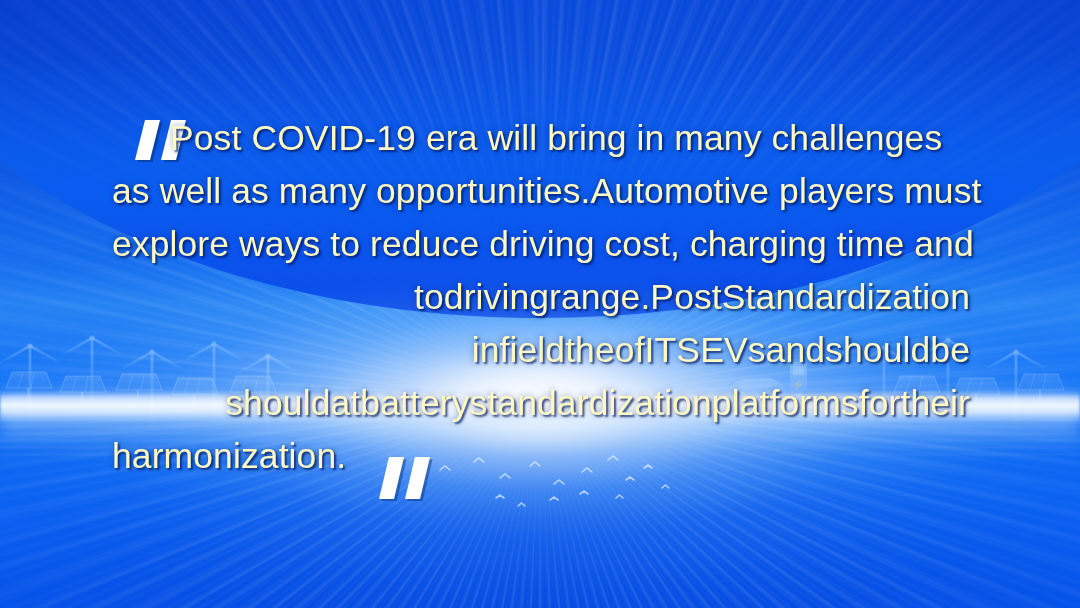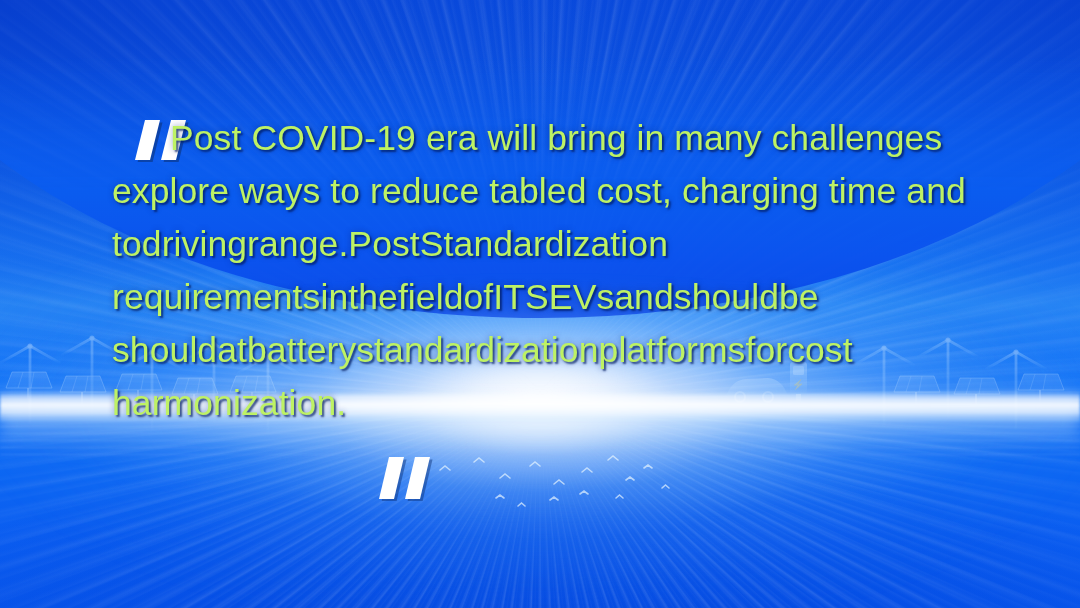--- a/index.html
+++ b/index.html
@@ -221,32 +221,32 @@
   .bg-birds svg { display:block; width:100%; height:100%; }
 
   
   .quote-block {
     position: absolute;
     left: 112px;
     top: 112px;
     width: 858px;
   }
   .quote-line {
-    color: #bef264;
+    color: #fef9c3;
     font-size: 35.5px;
     line-height: 53px;
     letter-spacing: 0.1px;
     white-space: nowrap;
     text-shadow:
        2px 2px 2px rgba(2,26,96,0.72),
        0 0 6px rgba(4,34,120,0.45);
   }
   .quote-line.justify {
     display: flex;
-    justify-content: flex-start;
+    justify-content: flex-end;
     white-space: normal;
   }
   .quote-line.justify > span { white-space: pre; }
 
   .open-quote {
     position: absolute;
     left: 133px;
     top: 118px;
     width: 62px;
     height: 44px;
@@ -387,53 +387,55 @@
       </g>
     </svg>
   </div>
 
   <div class="quote-block">
 
     <div class="quote-line">
       <span class="line-indent"></span><span>Post COVID-19 era will bring in many challenges</span>
     </div>
 
-
     <div class="quote-line">
-      <span>explore ways to reduce tabled cost, charging time and</span>
+      <span>as well as many opportunities.Automotive players must</span>
+    </div>
+
+    <div class="quote-line">
+      <span>explore ways to reduce driving cost, charging time and</span>
     </div>
 
     <div class="quote-line justify">
       <span>to</span>
       <span>driving</span>
       <span>range.Post</span>
       <span>Standardization</span>
     </div>
 
     <div class="quote-line justify">
-      <span>requirements</span>
       <span>in</span>
+      <span>field</span>
       <span>the</span>
-      <span>field</span>
       <span>of</span>
       <span>ITS</span>
       <span>EVs</span>
       <span>and</span>
       <span>should</span>
       <span>be</span>
     </div>
 
     <div class="quote-line justify">
       <span>should</span>
       <span>at</span>
       <span>battery</span>
       <span>standardization</span>
       <span>platforms</span>
       <span>for</span>
-      <span>cost</span>
+      <span>their</span>
     </div>
 
     <div class="quote-line">
       <span>harmonization.</span>
     </div>
 
   </div>
 
   <div class="close-quote">
     <svg viewBox="0 0 62 46" aria-hidden="true">

